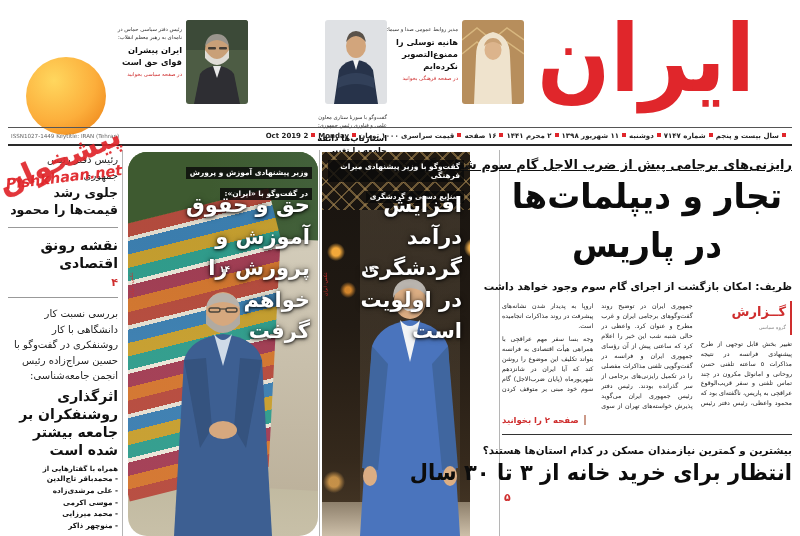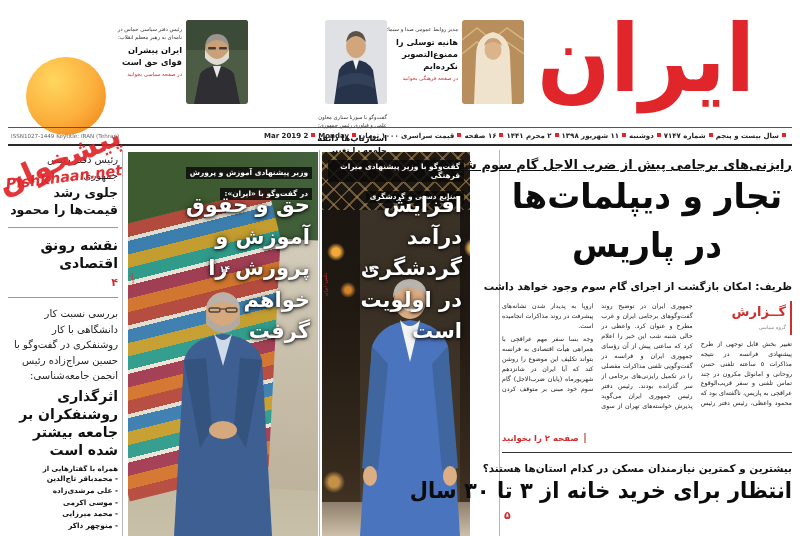--- a/index.html
+++ b/index.html
@@ -43,21 +43,21 @@
   .lc-names div { font-size:7.3px; font-weight:bold; color:#111; line-height:1.6; }
   .watermark { position:absolute; left:-4px; top:-12px; width:120px; pointer-events:none; z-index:5; }
   .wm-script { color:var(--brand-red,#e0262b); font-weight:bold; font-size:30px; transform:rotate(-24deg);
                display:block; text-align:center; opacity:.92; text-shadow:0 0 1px rgba(224,38,43,.4); }
   .wm-domain { color:var(--brand-red,#e0262b); font-weight:bold; font-style:italic; font-size:14.5px;
                transform:rotate(-7deg); display:block; text-align:center; margin-top:-6px; opacity:.95; direction:ltr; }
 
   
   .photo { position:absolute; top:152px; height:384px; overflow:hidden; }
   .photo-edu { left:128px; width:190px;
-    background:linear-gradient(180deg,#62804a 0%,#7d9a5e 28%,#93a671 44%,#b4ae92 62%,#c8c0a8 100%); }
+    background:linear-gradient(180deg,#62804a 0%,#7d9a5e 28%,#93a671 44%,#b4ae92 62%,#c8c0a8 100%);border-radius:19px; }
   .photo-tour { left:322px; width:148px;
     background:linear-gradient(180deg,#17130f 0%,#211a13 45%,#35291c 80%,#4a3a28 100%); }
   .foliage { position:absolute; inset:0;
     background:radial-gradient(circle at 15% 8%, #3e5a30 0 14%, transparent 40%),
                radial-gradient(circle at 85% 12%, #42603a 0 16%, transparent 45%),
                radial-gradient(circle at 55% 4%, #55713f 0 12%, transparent 38%),
                radial-gradient(circle at 90% 40%, #6d8853 0 10%, transparent 30%); }
   .stairs { position:absolute; left:-34px; top:58px; width:210px; height:270px; transform:rotate(-14deg); opacity:.95;
     background:repeating-linear-gradient(180deg,
       #b84a3e 0 13px, #e8e2d6 13px 17px, #3b7fb4 17px 30px, #c9a02f 30px 43px,
@@ -96,21 +96,21 @@
   .ms-h1 { margin-top:7px; text-align:center; font-weight:bold; font-size:33px; color:#0c0c0c; line-height:1.05;
            white-space:nowrap; letter-spacing:-1.5px; transform:scaleY(1.05); }
   .ms-h2 { margin-top:14px; }
   .ms-sub { margin-top:18px; text-align:center; font-weight:bold; font-size:10.4px; color:#111; white-space:nowrap; letter-spacing:-.2px; }
   .ms-body { margin-top:9px; height:112px; overflow:hidden; column-count:3; column-gap:8px;
              font-size:6.3px; line-height:1.58; text-align:justify; color:#222; }
   .ms-body p { margin-bottom:3px; }
   .section-label { display:block; border-right:2px solid var(--accent-red,#cf2e2e); padding:1px 4px 3px 0; margin-bottom:4px; }
   .sl-main { color:var(--accent-red,#cf2e2e); font-weight:bold; font-size:13px; letter-spacing:1px; }
   .sl-sub { display:block; color:#888; font-size:5px; margin-top:1px; }
-  .read-more { margin-top:20px; width:fit-content; margin-right:auto; color:var(--accent-red,#cf2e2e);
+  .read-more { margin-top:2px; width:fit-content; margin-right:auto; color:var(--accent-red,#cf2e2e);
                font-weight:bold; font-size:8.5px; border-right:2px solid #c98; padding-right:5px; }
   .ms-divider { border:none; border-top:1.5px solid #333; margin-top:9px; }
   .hs-kicker { margin-top:9px; text-align:center; font-weight:bold; font-size:10.4px; color:#111; white-space:nowrap; letter-spacing:-.2px; }
   .hs-headline { margin-top:5px; text-align:center; font-weight:bold; font-size:21px; color:#0c0c0c;
                  white-space:nowrap; letter-spacing:-1px; transform:scaleY(1.05); }
   .hs-page { margin-top:6px; margin-right:auto; width:fit-content; color:var(--accent-red,#cf2e2e); font-weight:bold; font-size:11px; padding-left:2px; }
 </style>
 </head>
 <body>
 
@@ -176,21 +176,21 @@
     <span class="issn">ISSN1027-1449 Keytitle: IRAN (Tehran)</span>
     <div class="dateitems">
       <span class="di">سال بیست و پنجم</span>
       <span class="di">شماره ۷۱۴۷</span>
       <span class="di">دوشنبه</span>
       <span class="di">۱۱ شهریور ۱۳۹۸</span>
       <span class="di">۲ محرم ۱۴۴۱</span>
       <span class="di">۱۶ صفحه</span>
       <span class="di">قیمت سراسری ۱۰۰۰ تومان</span>
       <span class="di">Monday</span>
-      <span class="di">2 Mar 2019</span>
+      <span class="di">2 Oct 2019</span>
     </div>
   </div>
 
   <div class="vrule vr1"></div>
   <div class="vrule vr2"></div>
   <div class="vrule vr3"></div>
 
   <div class="leftcol">
     <div>
       <div class="lc-kick">رئیس دفتر رئیس جمهوری:</div>

